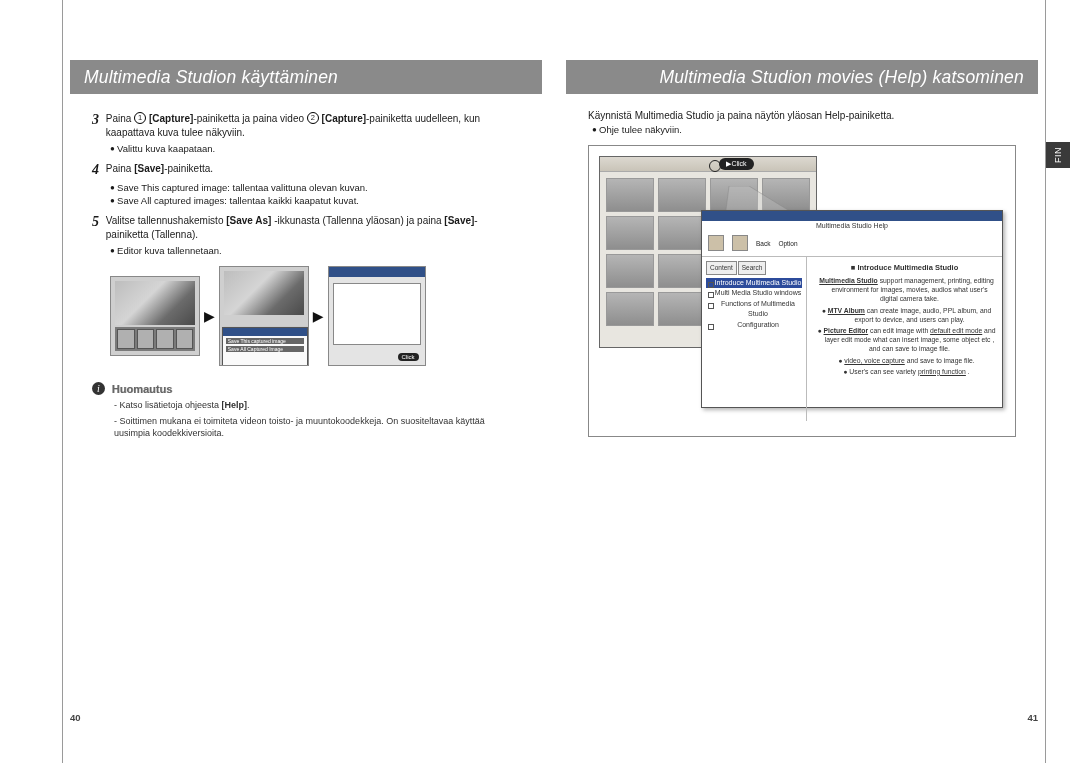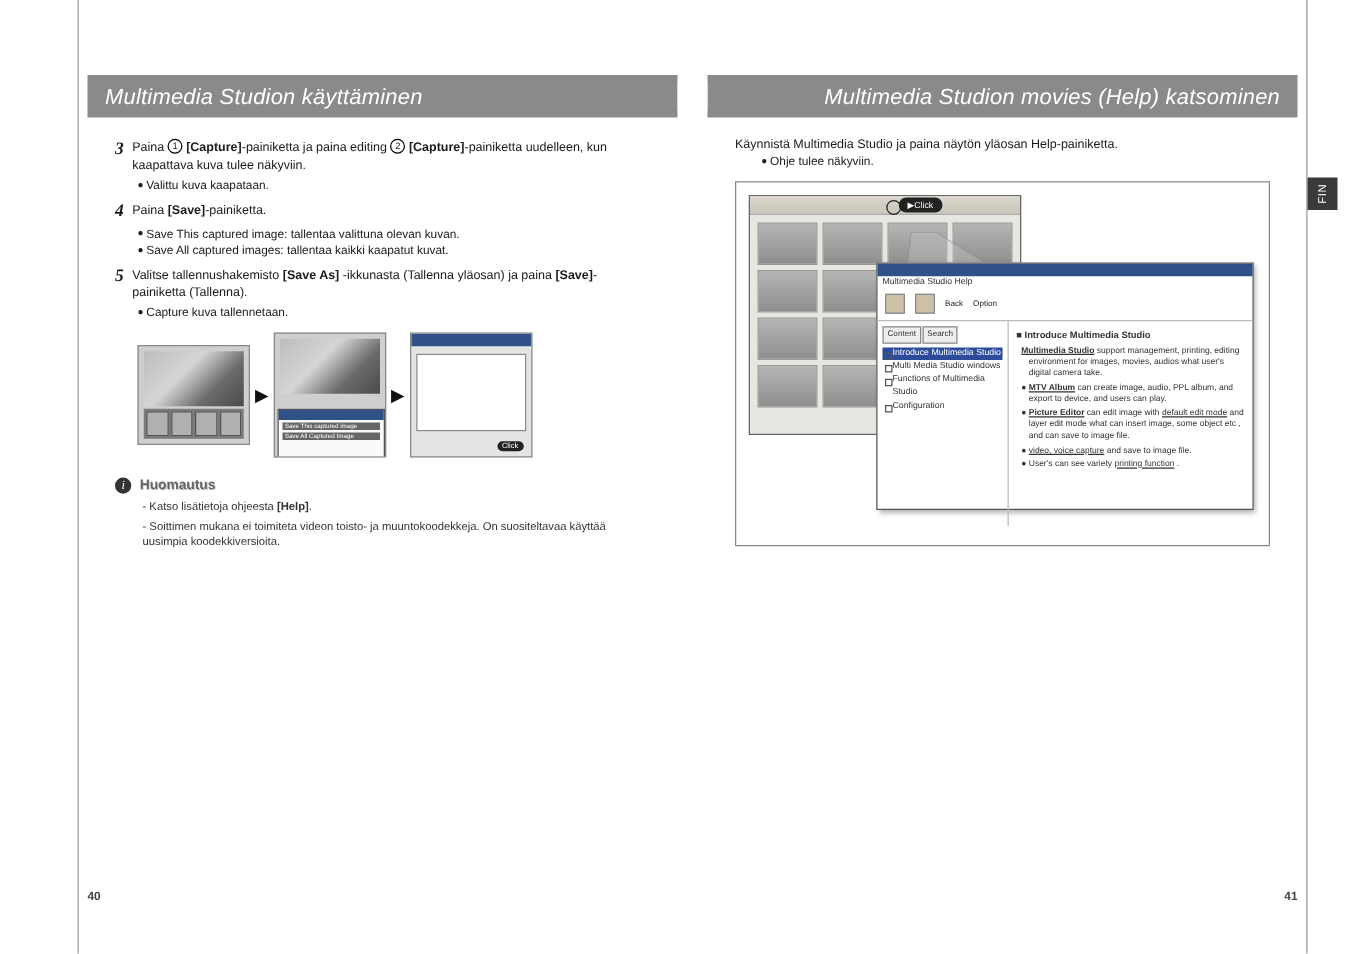--- a/index.html
+++ b/index.html
@@ -253,20 +253,21 @@
   .fin-tab span {
     transform: rotate(-90deg);
     letter-spacing: 0.5px;
   }
   .right-shot-wrap {
     border: 1px solid #888;
     margin: 10px 0 0 0;
     padding: 10px;
     position: relative;
     height: 270px;
+    text-align: center;
   }
   .shot1 {
     position: absolute;
     top: 10px; left: 10px;
     width: 216px;
     height: 190px;
     border: 1px solid #666;
     background: #e8e6e0;
   }
   .shot1 .topbar {
@@ -403,42 +404,42 @@
     <div class="header-bar">
       <span>Multimedia Studion käyttäminen</span>
       <div class="tick-right"></div>
     </div>
     <div class="content">
 
       <div class="step">
         <span class="step-num">3</span>
         <span class="step-body">
           <span>Paina </span><span class="circ">1</span>
-          <b>[Capture]</b><span>-painiketta ja paina editing </span><span class="circ">2</span>
+          <b>[Capture]</b><span>-painiketta ja paina video </span><span class="circ">2</span>
           <b>[Capture]</b><span>-painiketta uudelleen, kun kaapattava kuva tulee näkyviin.</span>
         </span>
       </div>
       <div class="bullet">Valittu kuva kaapataan.</div>
 
       <div class="step">
         <span class="step-num">4</span>
         <span class="step-body">
           <span>Paina </span><b>[Save]</b><span>-painiketta.</span>
         </span>
       </div>
       <div class="bullet">Save This captured image: tallentaa valittuna olevan kuvan.</div>
       <div class="bullet">Save All captured images: tallentaa kaikki kaapatut kuvat.</div>
 
       <div class="step">
         <span class="step-num">5</span>
         <span class="step-body">
           <span>Valitse tallennushakemisto </span><b>[Save As]</b><span> -ikkunasta (Tallenna yläosan) ja paina </span><b>[Save]</b><span>-painiketta (Tallenna).</span>
         </span>
       </div>
-      <div class="bullet">Capture kuva tallennetaan.</div>
+      <div class="bullet">Editor kuva tallennetaan.</div>
 
       <div class="figrow">
         <div class="thumb">
           <div class="inner"></div>
           <div class="toolbar">
               <div></div>
               <div></div>
               <div></div>
               <div></div>
             </div>
@@ -485,21 +486,21 @@
     <div class="header-bar">
       <div class="tick-left"></div>
       <span>Multimedia Studion movies (Help) katsominen</span>
     </div>
     <div class="fin-tab">
         <span>FIN</span>
       </div>
 
     <div class="content">
       <div style="margin:6px 0 3px 0">Käynnistä Multimedia Studio ja paina näytön yläosan Help-painiketta.</div>
-      <div class="bullet" style="margin-left:21px">Ohje tulee näkyviin.</div>
+      <div class="bullet" style="margin-left:4px">Ohje tulee näkyviin.</div>
 
       <div class="right-shot-wrap">
 
         <div class="shot1">
           <div class="topbar"></div>
           <div class="thumbs">
             <div></div>
               <div></div>
               <div></div>
               <div></div>

